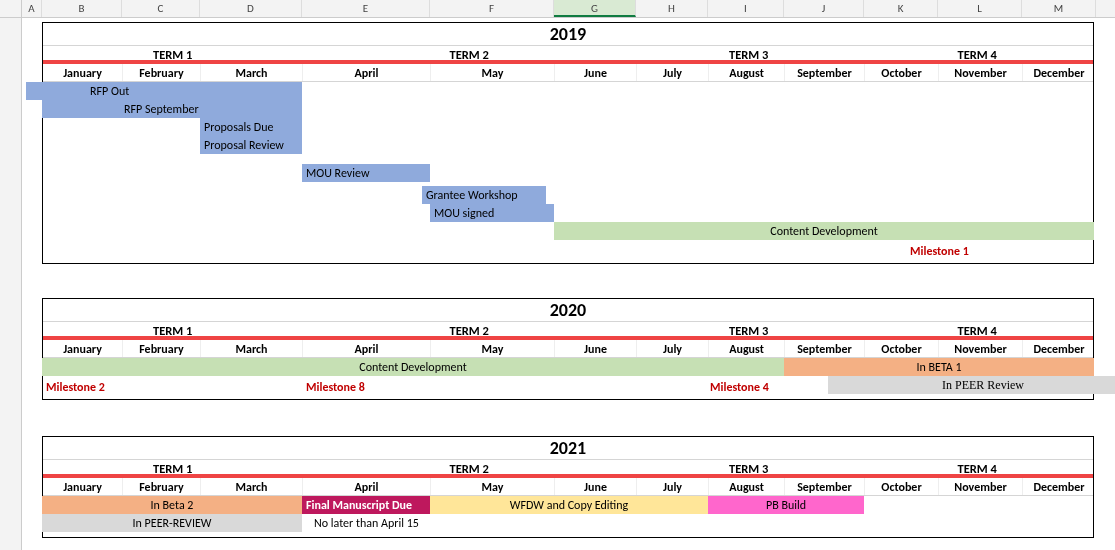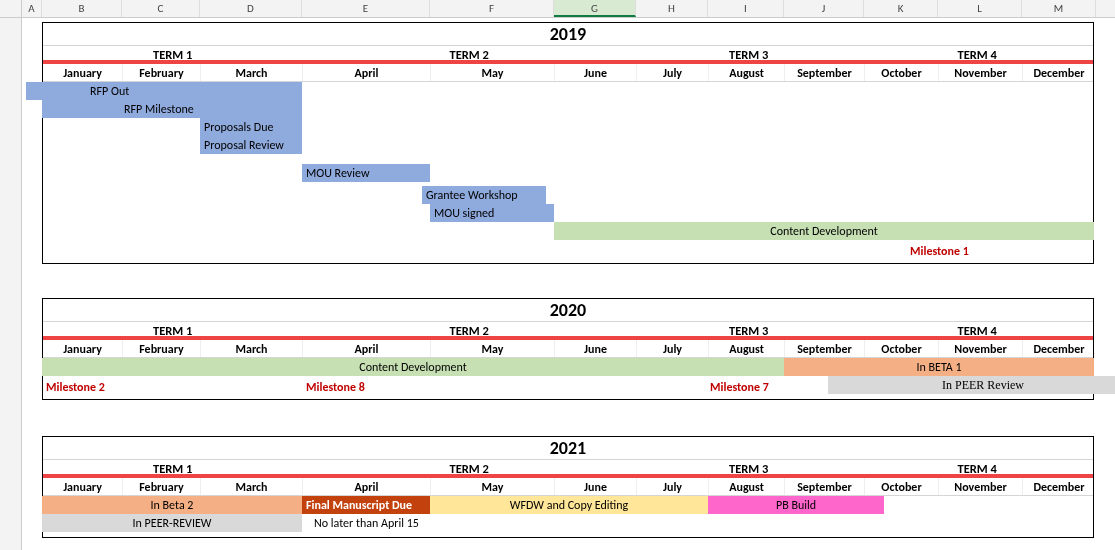--- a/index.html
+++ b/index.html
@@ -71,21 +71,21 @@
     line-height:18px;
     height:18px;
     padding-left:4px;
     white-space:nowrap;
     overflow:hidden;
   }
   .blue { background:#8faadc; }
   .green { background:#c6e0b4; text-align:center; padding-left:0;}
   .orange { background:#f4b084; text-align:center; padding-left:0;}
   .grey { background:#d9d9d9; text-align:center; padding-left:0;}
-  .redbar { background:#c2410c; color:#fff; font-weight:bold; padding-left:4px;}
+  .redbar { background:#be185d; color:#fff; font-weight:bold; padding-left:4px;}
   .yellow { background:#ffe699; text-align:center; padding-left:0;}
   .pink { background:#ff66cc; text-align:center; padding-left:0;}
   .milestone {
     position:absolute; color:#c00000; font-weight:bold; font-size:12px; height:18px; line-height:18px;
   }
   .plainnote {
     position:absolute; font-size:12px; height:18px; line-height:18px; padding-left:12px;
   }
 </style>
 </head>
@@ -132,21 +132,21 @@
         <div class="month-cell" style="flex:0 0 72px">July</div>
         <div class="month-cell" style="flex:0 0 76px">August</div>
         <div class="month-cell" style="flex:0 0 80px">September</div>
         <div class="month-cell" style="flex:0 0 74px">October</div>
         <div class="month-cell" style="flex:0 0 84px">November</div>
         <div class="month-cell" style="flex:0 0 72px">December</div>
       </div>
     </div>
 
     <div class="bar blue" style="left:4px; top:64px; width:276px; padding-left:64px;">RFP Out</div>
-    <div class="bar blue" style="left:20px; top:82px; width:260px; padding-left:82px;">RFP Milestone</div>
+    <div class="bar blue" style="left:20px; top:82px; width:260px; padding-left:82px;">RFP September</div>
     <div class="bar blue" style="left:178px; top:100px; width:102px;">Proposals Due</div>
     <div class="bar blue" style="left:178px; top:118px; width:102px;">Proposal Review</div>
     <div class="bar blue" style="left:280px; top:146px; width:128px;">MOU Review</div>
     <div class="bar blue" style="left:400px; top:168px; width:124px;">Grantee Workshop</div>
     <div class="bar blue" style="left:408px; top:186px; width:124px;">MOU signed</div>
     <div class="bar green" style="left:532px; top:204px; width:540px;">Content Development</div>
     <div class="milestone" style="left:852px; top:224px;padding-left:36px;">Milestone 1</div>
 
     <div class="year-block" style="left:20px; top:280px; width:1052px; height:102px;">
       <div class="year-title">2020</div>
@@ -169,21 +169,21 @@
         <div class="month-cell" style="flex:0 0 74px">October</div>
         <div class="month-cell" style="flex:0 0 84px">November</div>
         <div class="month-cell" style="flex:0 0 72px">December</div>
       </div>
     </div>
     <div class="bar green" style="left:20px;  top:340px; width:742px;">Content Development</div>
     <div class="bar orange" style="left:762px; top:340px; width:310px;">In BETA 1</div>
     <div class="bar grey" style="left:806px; top:358px; width:310px;font-family:Liberation Serif, serif;">In PEER Review</div>
     <div class="milestone" style="left:24px;  top:360px;">Milestone 2</div>
     <div class="milestone" style="left:284px; top:360px;">Milestone 8</div>
-    <div class="milestone" style="left:688px; top:360px;">Milestone 7</div>
+    <div class="milestone" style="left:688px; top:360px;">Milestone 4</div>
 
     <div class="year-block" style="left:20px; top:418px; width:1052px; height:102px;">
       <div class="year-title">2021</div>
       <div class="term-row">
         <div class="term-cell" style="width:260px">TERM 1</div>
         <div class="term-cell" style="width:334px">TERM 2</div>
         <div class="term-cell" style="width:226px">TERM 3</div>
         <div class="term-cell" style="width:232px">TERM 4</div>
       </div>
       <div class="month-row">
@@ -197,18 +197,18 @@
         <div class="month-cell" style="flex:0 0 76px">August</div>
         <div class="month-cell" style="flex:0 0 80px">September</div>
         <div class="month-cell" style="flex:0 0 74px">October</div>
         <div class="month-cell" style="flex:0 0 84px">November</div>
         <div class="month-cell" style="flex:0 0 72px">December</div>
       </div>
     </div>
     <div class="bar orange" style="left:20px;  top:478px; width:260px;">In Beta 2</div>
     <div class="bar redbar" style="left:280px; top:478px; width:128px;">Final Manuscript Due</div>
     <div class="bar yellow" style="left:408px; top:478px; width:278px;">WFDW and Copy Editing</div>
-    <div class="bar pink" style="left:686px; top:478px; width:176px;">PB Build</div>
+    <div class="bar pink" style="left:686px; top:478px; width:156px;">PB Build</div>
     <div class="bar grey" style="left:20px;  top:496px; width:260px;">In PEER-REVIEW</div>
     <div class="plainnote" style="left:280px; top:496px;">No later than April 15</div>
 
   </div>
 </div>
 
 </body></html>

